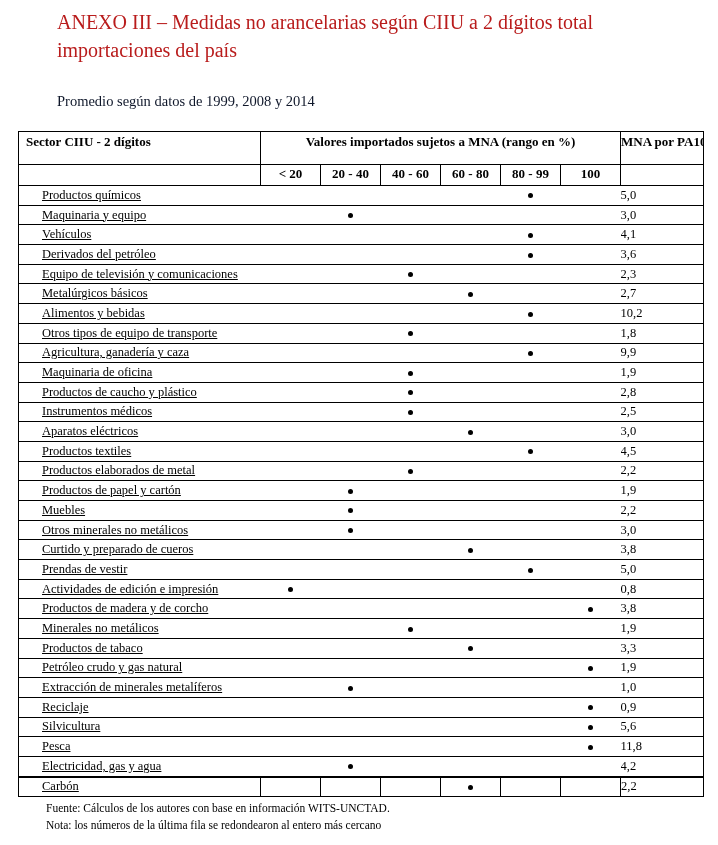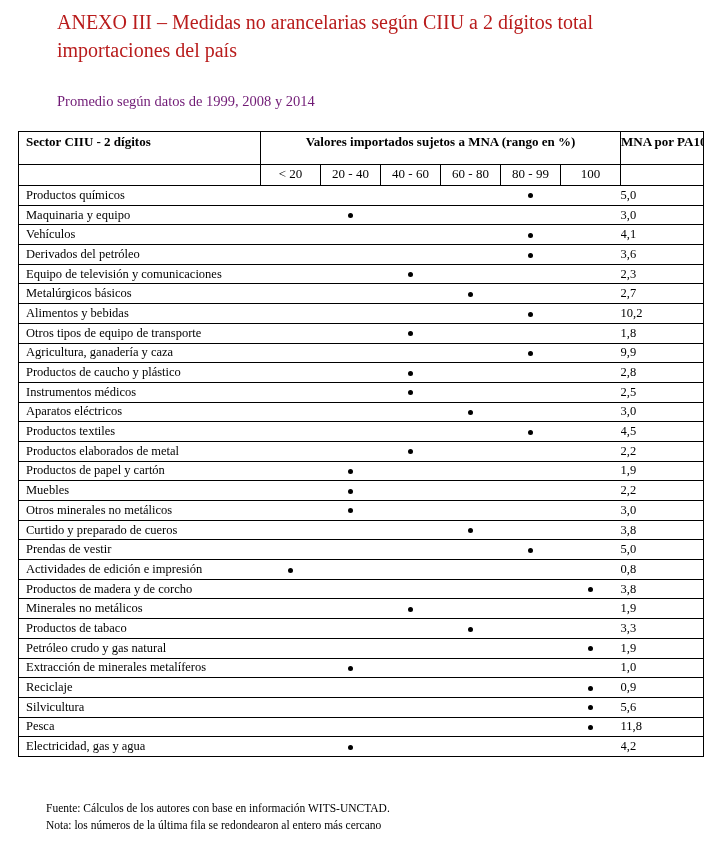--- a/index.html
+++ b/index.html
@@ -27,21 +27,21 @@
     color: #b91c1c;
     white-space: pre-line;
   }
   .doc-subtitle {
     position: absolute;
     left: 57px;
     top: 93px;
     margin: 0;
     font-size: 14.5px;
     font-weight: normal;
-    color: #701a75;
+    color: #0f172a;
   }
   table.mna {
     position: absolute;
     left: 18px;
     top: 131px;
     width: 685px;
     border-collapse: collapse;
     table-layout: fixed;
     border: 1px solid #000;
   }
@@ -62,37 +62,38 @@
     padding-left: 7px;
     height: 30px;
     margin-left: 16px;
   }
   thead .th-group { text-align: center; }
   thead .th-mna {
     line-height: 15px;
     white-space: normal;
   }
   thead tr.subhead th {
-    font-weight: normal;
+    font-weight: bold;
     text-align: center;
     height: 19px;
     padding: 1px 0 0 0;
   }
   
   tbody td {
     border: none;
     border-bottom: 1px solid #000;
     font-size: 12.5px;
     height: 18.7px;
     padding: 0;
     vertical-align: middle;
   }
   tbody td.sector {
     text-align: left;
-    padding-left: 7px;
+    padding-left: 23px;
+    text-decoration: underline;
   }
   tbody td.range { text-align: center; }
   tbody td.value { }
   tbody tr.boxed td {
     border: 1px solid #000;
     border-top: 2px solid #000;
   }
   .dot {
     display: inline-block;
     width: 5px;
@@ -231,20 +232,30 @@
         <td class="sector">Agricultura, ganadería y caza</td>
         <td class="range"></td>
         <td class="range"></td>
         <td class="range"></td>
         <td class="range"></td>
         <td class="range"><span class="dot"></span></td>
         <td class="range"></td>
         <td class="value">9,9</td>
       </tr>
       <tr>
+        <td class="sector">Maquinaria de oficina</td>
+        <td class="range"></td>
+        <td class="range"></td>
+        <td class="range"><span class="dot"></span></td>
+        <td class="range"></td>
+        <td class="range"></td>
+        <td class="range"></td>
+        <td class="value">1,9</td>
+      </tr>
+      <tr>
         <td class="sector">Productos de caucho y plástico</td>
         <td class="range"></td>
         <td class="range"></td>
         <td class="range"><span class="dot"></span></td>
         <td class="range"></td>
         <td class="range"></td>
         <td class="range"></td>
         <td class="value">2,8</td>
       </tr>
       <tr>
@@ -429,20 +440,30 @@
       </tr>
       <tr>
         <td class="sector">Electricidad, gas y agua</td>
         <td class="range"></td>
         <td class="range"><span class="dot"></span></td>
         <td class="range"></td>
         <td class="range"></td>
         <td class="range"></td>
         <td class="range"></td>
         <td class="value">4,2</td>
+      </tr>
+      <tr class="boxed">
+        <td class="sector">Carbón</td>
+        <td class="range"></td>
+        <td class="range"></td>
+        <td class="range"></td>
+        <td class="range"><span class="dot"></span></td>
+        <td class="range"></td>
+        <td class="range"></td>
+        <td class="value">2,2</td>
       </tr>
     </tbody>
 </table>
 
 <div class="footnotes">
   <div>Fuente: Cálculos de los autores con base en información WITS-UNCTAD.</div>
   <div>Nota: los números de la última fila se redondearon al entero más cercano</div>
 </div>
 
 </body></html>

